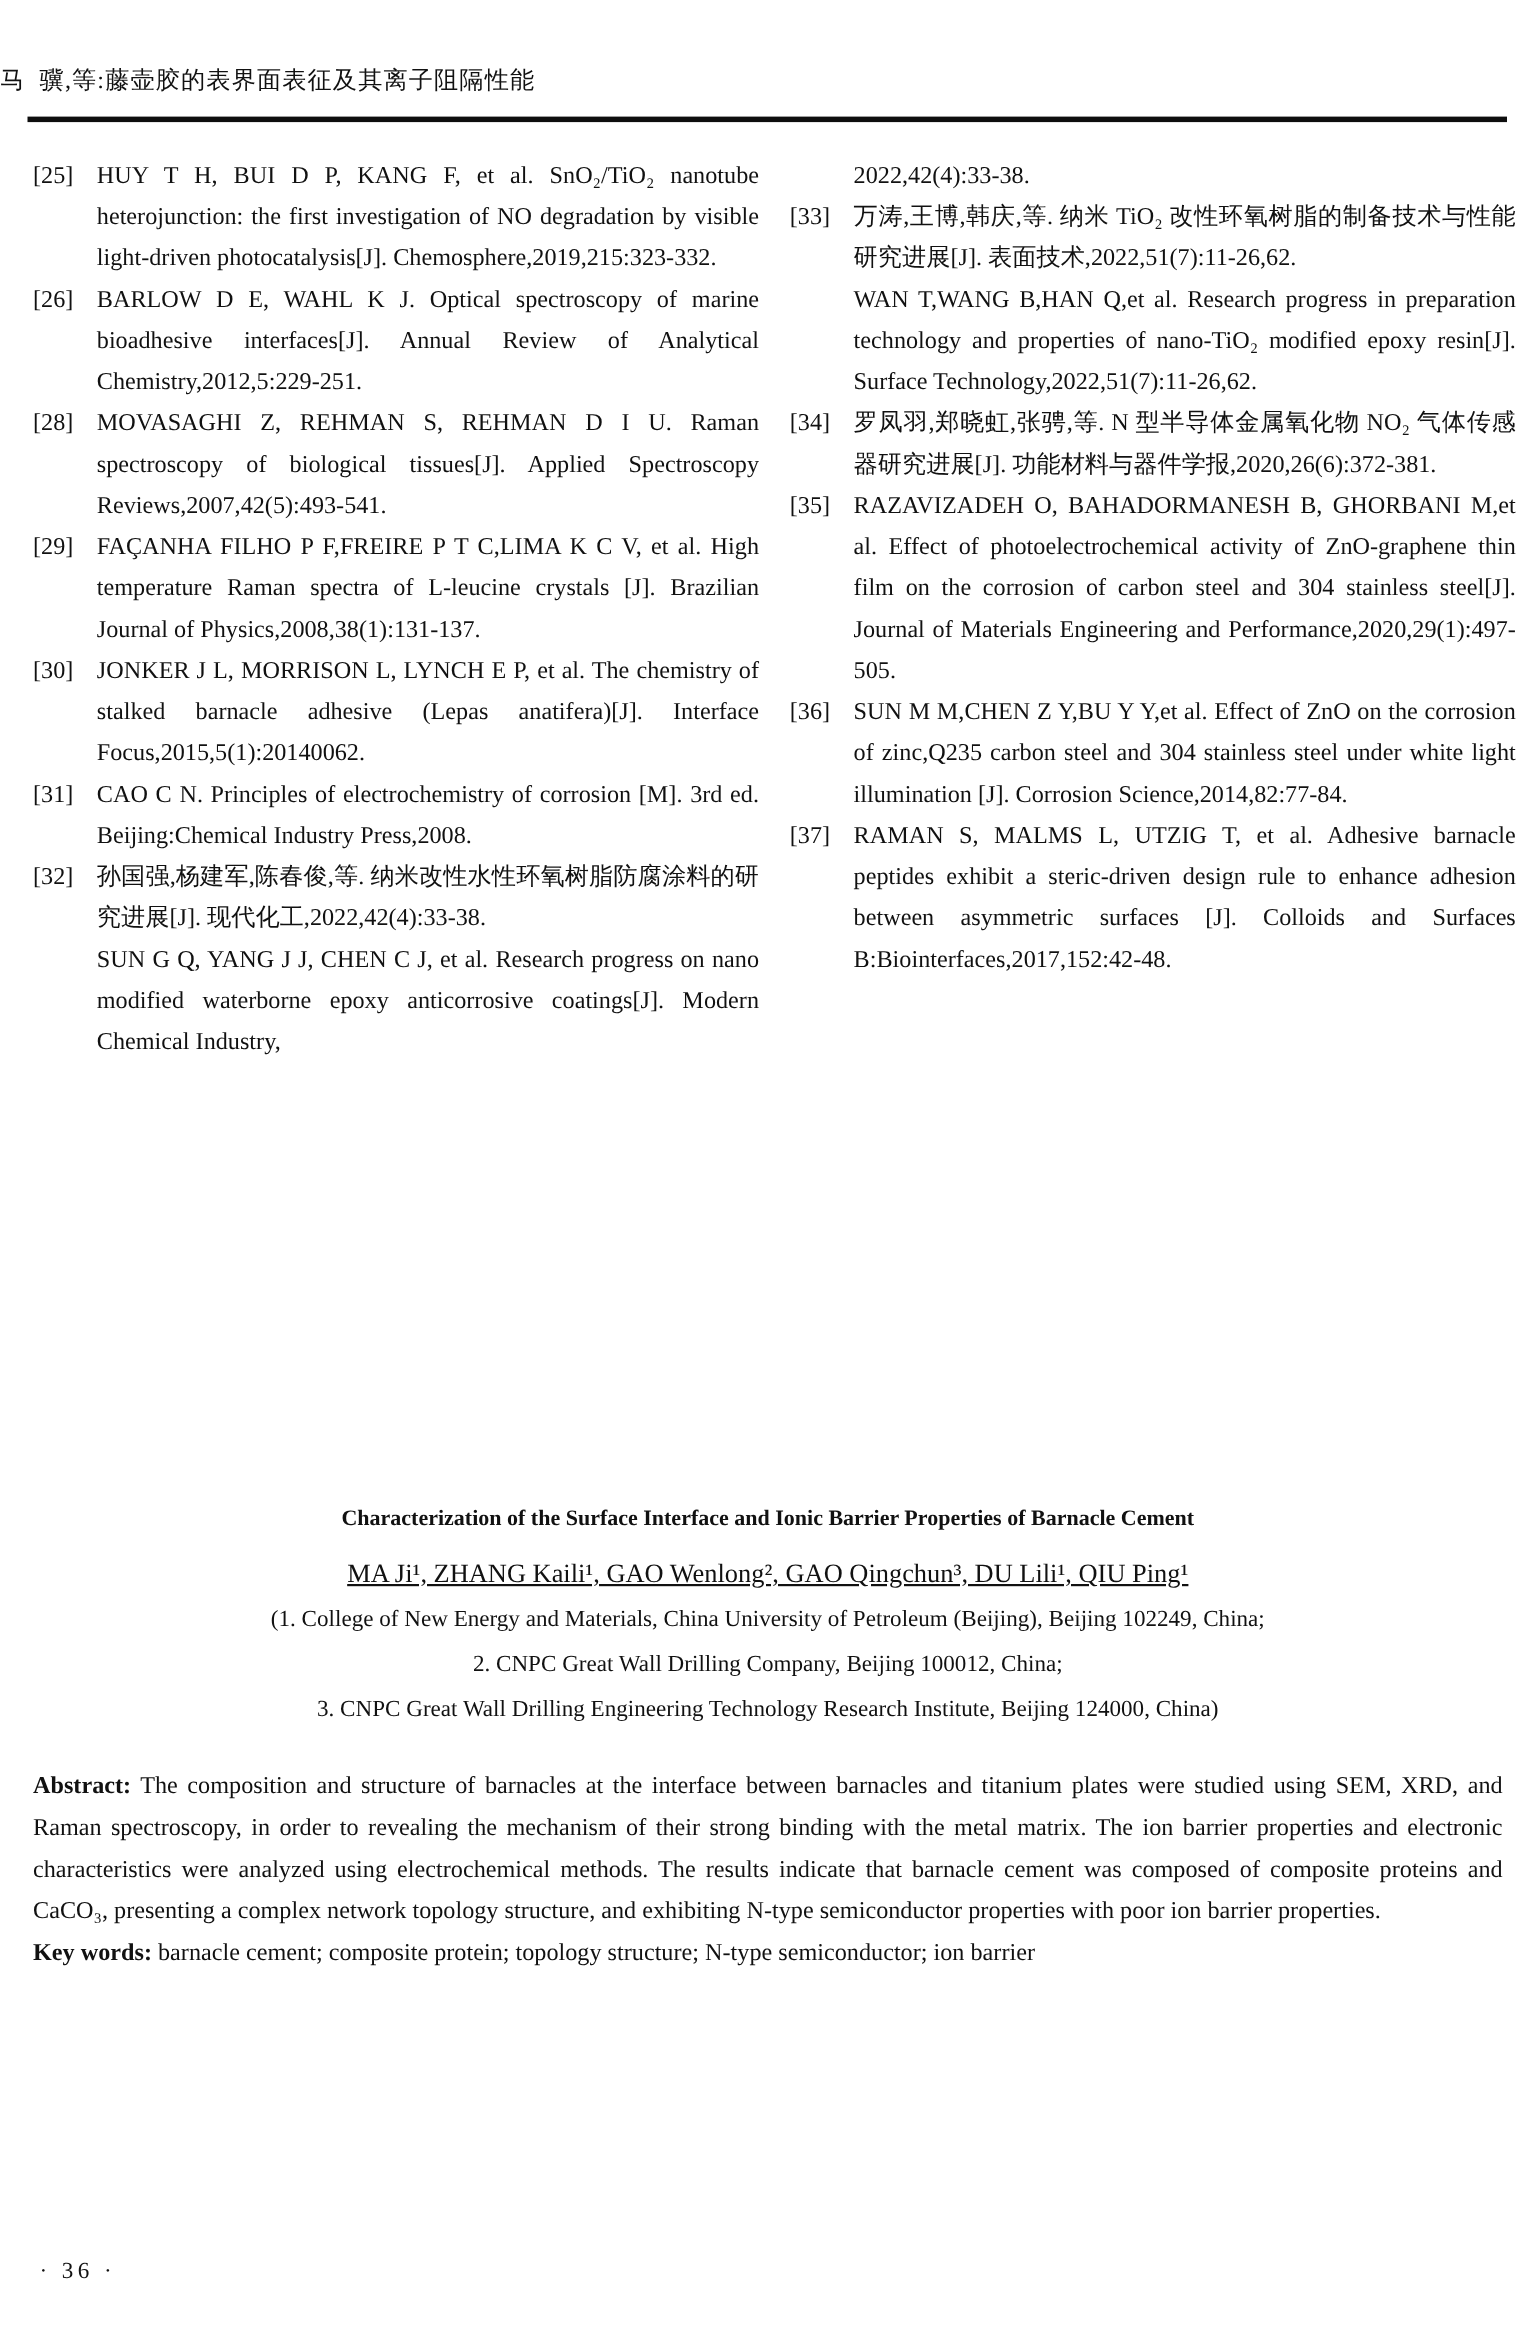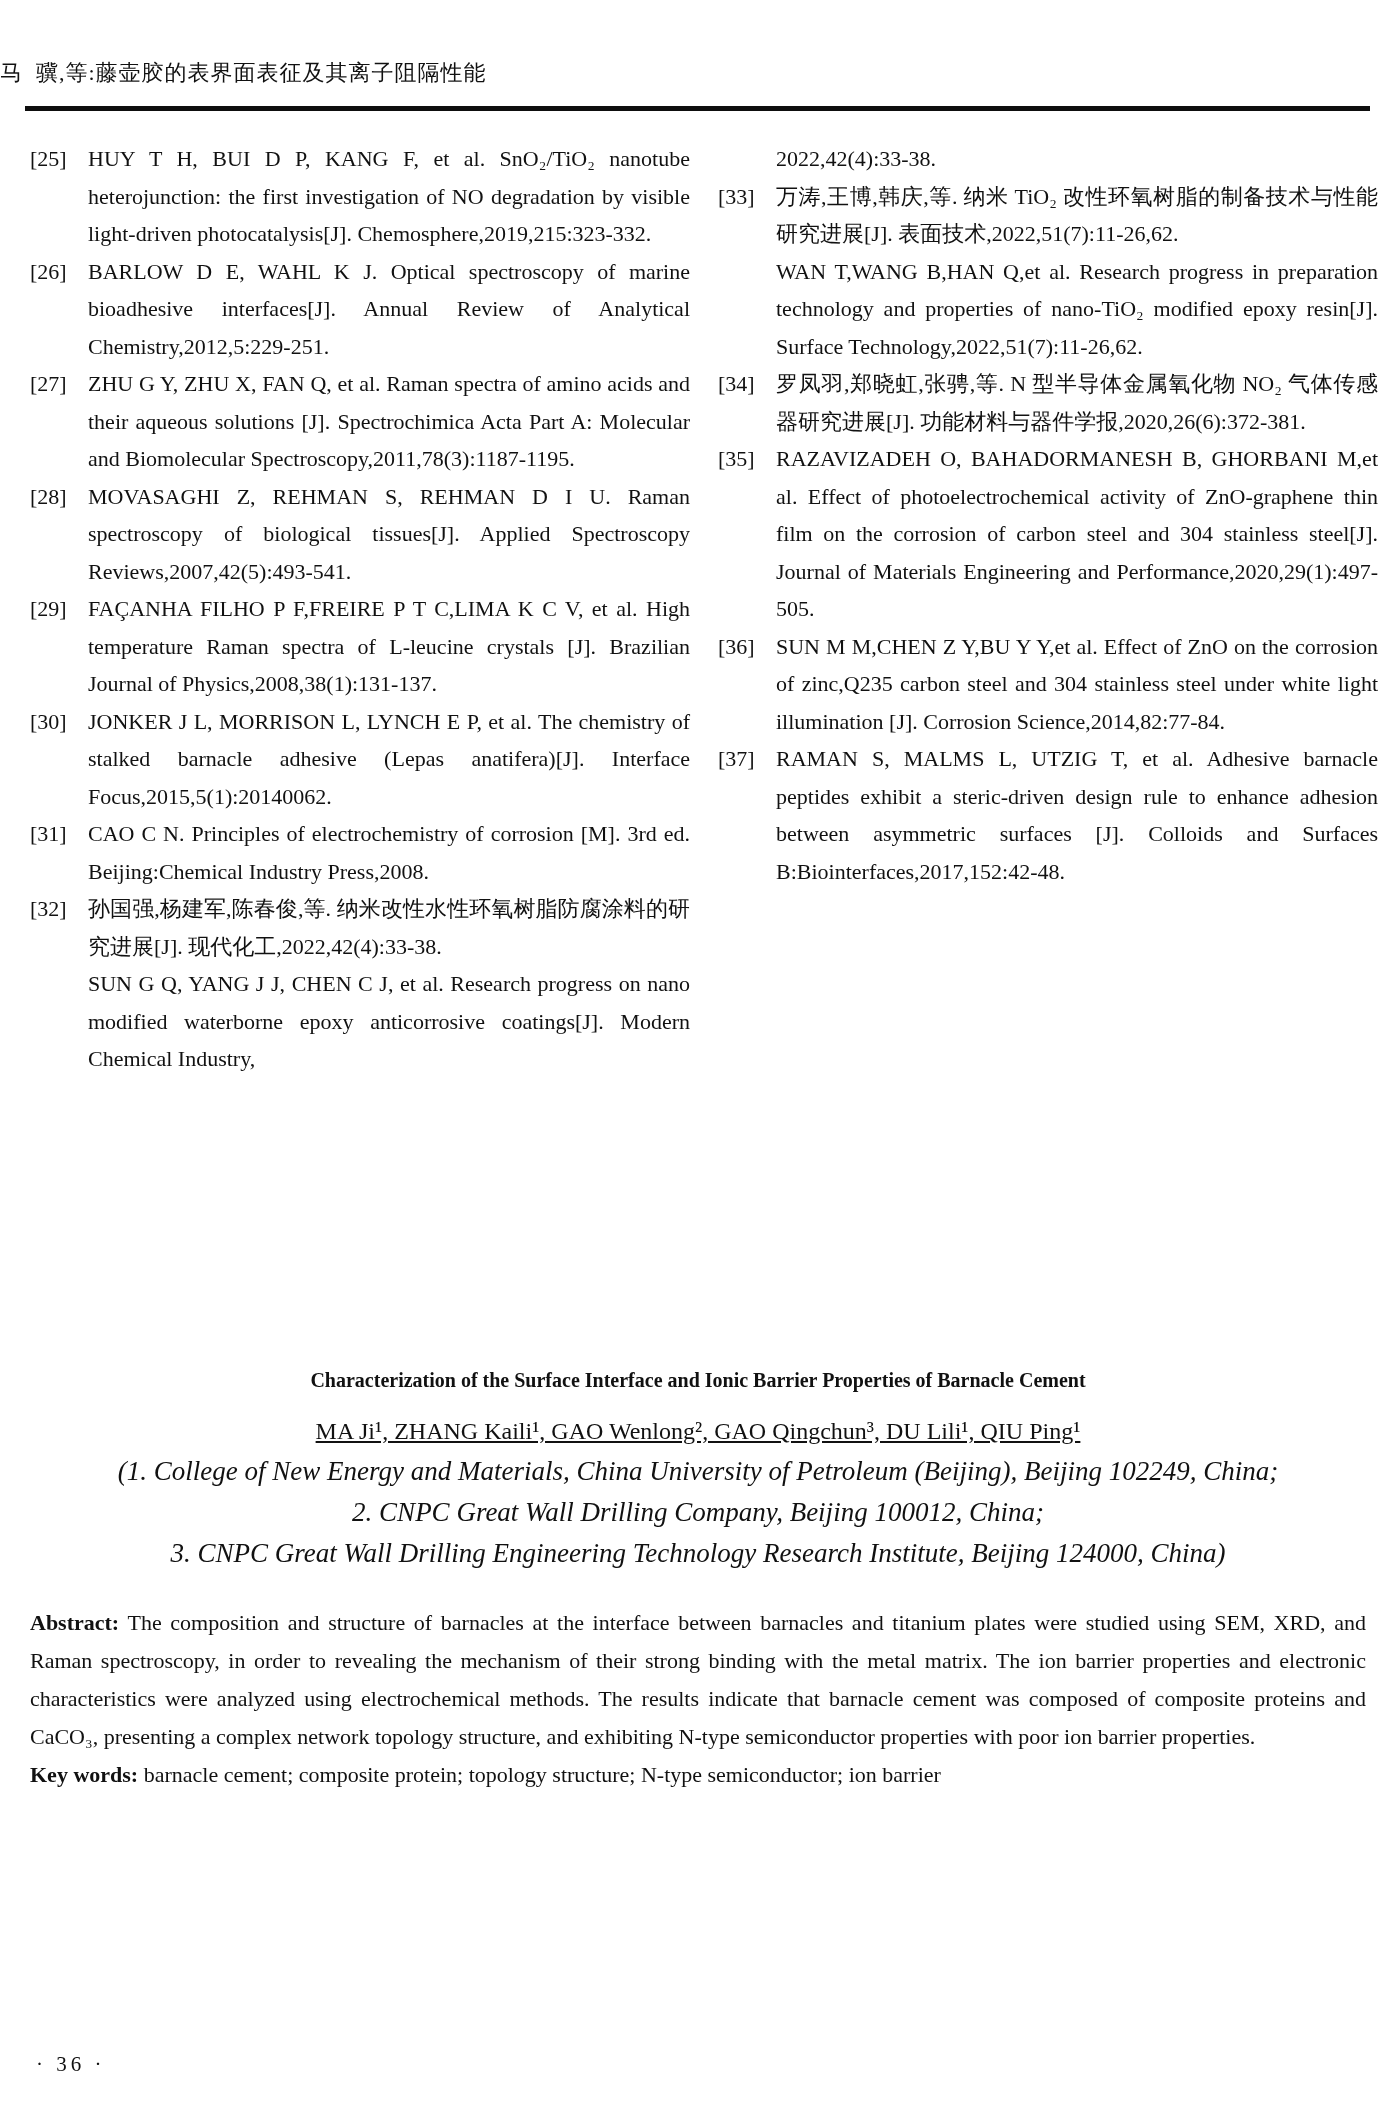--- a/index.html
+++ b/index.html
@@ -56,23 +56,22 @@
     font-weight: bold;
     margin: 13px;
   }
   .article-authors {
     margin-top: 26px;
     font-size: 24px;
     text-decoration: underline;
   }
   .affil-line {
     margin-top: 11px;
-    font-size: 27px;
+    font-size: 21px;
     line-height: 30px;
-    font-style: italic;
   }
   .abstract {
     margin-top: 36px;
     text-align: justify;
     font-size: 22px;
     line-height: 38px;
   }
   .abstract b, .keywords b { font-weight: bold; }
   .keywords {
     text-align: left;
@@ -101,26 +100,20 @@
         <div class="ref-item">
           <div class="ref-label">[25]</div>
           <div class="ref-body">
             <p>HUY T H, BUI D P, KANG F, et al. SnO₂/TiO₂ nanotube heterojunction: the first investigation of NO degradation by visible light-driven photocatalysis[J]. Chemosphere,2019,215:323-332.</p>
           </div>
         </div>
         <div class="ref-item">
           <div class="ref-label">[26]</div>
           <div class="ref-body">
             <p>BARLOW D E, WAHL K J. Optical spectroscopy of marine bioadhesive interfaces[J]. Annual Review of Analytical Chemistry,2012,5:229-251.</p>
-          </div>
-        </div>
-        <div class="ref-item">
-          <div class="ref-label">[27]</div>
-          <div class="ref-body">
-            <p>ZHU G Y, ZHU X, FAN Q, et al. Raman spectra of amino acids and their aqueous solutions [J]. Spectrochimica Acta Part A: Molecular and Biomolecular Spectroscopy,2011,78(3):1187-1195.</p>
           </div>
         </div>
         <div class="ref-item">
           <div class="ref-label">[28]</div>
           <div class="ref-body">
             <p>MOVASAGHI Z, REHMAN S, REHMAN D I U. Raman spectroscopy of biological tissues[J]. Applied Spectroscopy Reviews,2007,42(5):493-541.</p>
           </div>
         </div>
         <div class="ref-item">
           <div class="ref-label">[29]</div>

